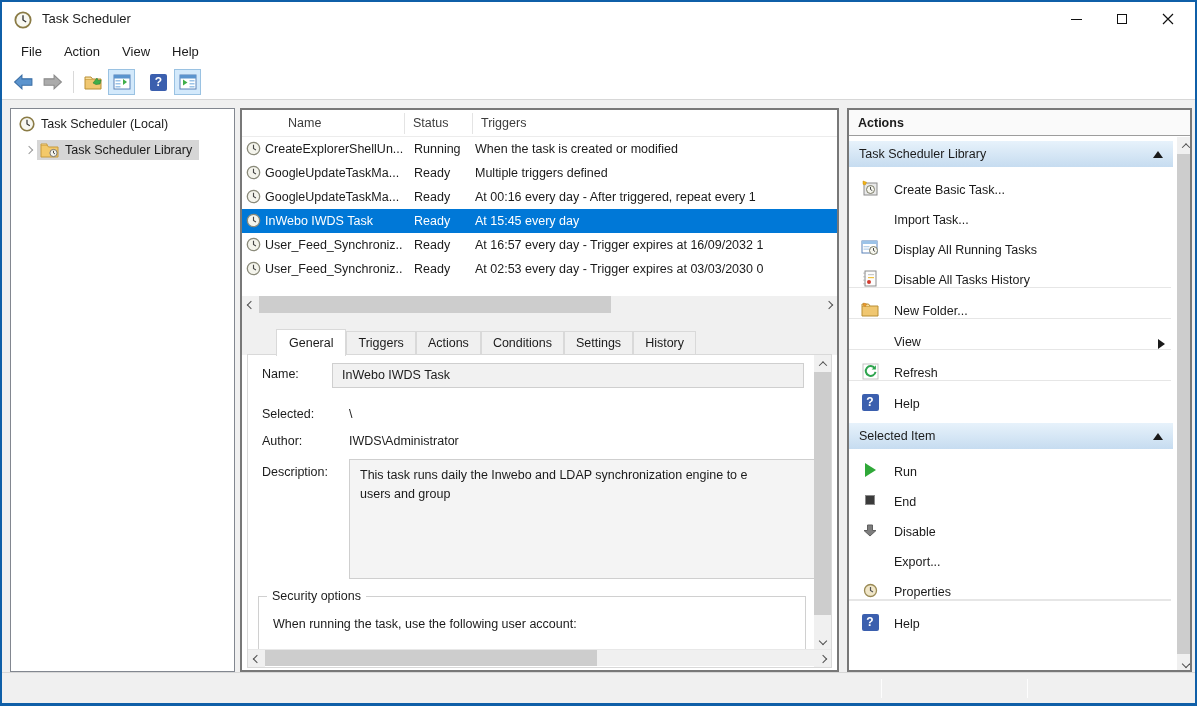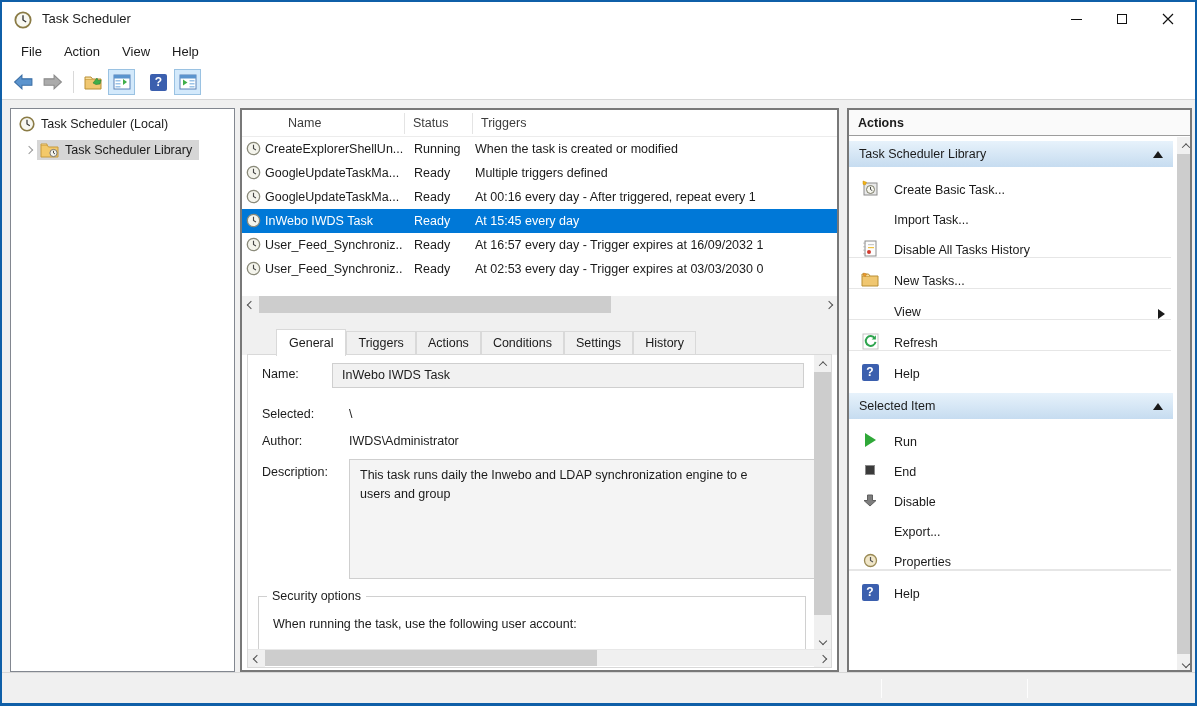--- a/index.html
+++ b/index.html
@@ -367,20 +367,33 @@
               </svg>
           </span>
           <span class="ap-label">Create Basic Task...</span>
         </div>
         <div class="ap-item">
           <span class="ap-ico"></span>
           <span class="ap-label">Import Task...</span>
         </div>
         <div class="ap-item">
           <span class="ap-ico">
+            <svg width="18" height="16" viewBox="0 0 18 16">
+                <rect x="1" y="1" width="15" height="12" fill="#fff" stroke="#5b82b8"></rect>
+                <rect x="1" y="1" width="15" height="3" fill="#9cc3e8"></rect>
+                <rect x="2.5" y="6" width="6" height="1.3" fill="#b9d2ea"></rect>
+                <rect x="2.5" y="8.5" width="6" height="1.3" fill="#b9d2ea"></rect>
+                <circle cx="12.5" cy="10.5" r="4" fill="#f6f6ee" stroke="#7a7a66"></circle>
+                <path d="M12.5 8v2.5l1.6 1" stroke="#444" fill="none"></path>
+              </svg>
+          </span>
+          <span class="ap-label">Display All Running Tasks</span>
+        </div>
+        <div class="ap-item">
+          <span class="ap-ico">
             <svg width="16" height="17" viewBox="0 0 16 17">
                 <rect x="3" y="1" width="11" height="15" fill="#fdfdfd" stroke="#8b8b8b"></rect>
                 <rect x="1.5" y="2.5" width="2" height="1.4" fill="#b5b5b5"></rect>
                 <rect x="1.5" y="6" width="2" height="1.4" fill="#b5b5b5"></rect>
                 <rect x="1.5" y="9.5" width="2" height="1.4" fill="#b5b5b5"></rect>
                 <rect x="1.5" y="13" width="2" height="1.4" fill="#b5b5b5"></rect>
                 <rect x="6" y="4" width="6" height="1.2" fill="#c9c9c9"></rect>
                 <rect x="6" y="7" width="6" height="1.2" fill="#f0c040"></rect>
                 <circle cx="7" cy="12" r="2" fill="#d23a2e"></circle>
               </svg>
@@ -391,21 +404,21 @@
         <div class="ap-sep"></div>
 
         <div class="ap-item">
           <span class="ap-ico">
             <svg width="18" height="15" viewBox="0 0 18 15">
                 <path d="M1 4h16v10H1z" fill="#f0c771" stroke="#b98f35"></path>
                 <path d="M1 4V2h6.5L9 4" fill="#f7dd9d" stroke="#b98f35"></path>
                 <path d="M2.5 1l3 1-1 2.4-2-.7z" fill="#ef9b2d" stroke="#c07714" stroke-width=".5"></path>
               </svg>
           </span>
-          <span class="ap-label">New Tasks...</span>
+          <span class="ap-label">New Folder...</span>
         </div>
 
         <div class="ap-sep"></div>
 
         <div class="ap-item">
           <span class="ap-ico"></span>
           <span class="ap-label">View</span>
           <span class="right-arrow tri-right"></span>
         </div>
 

